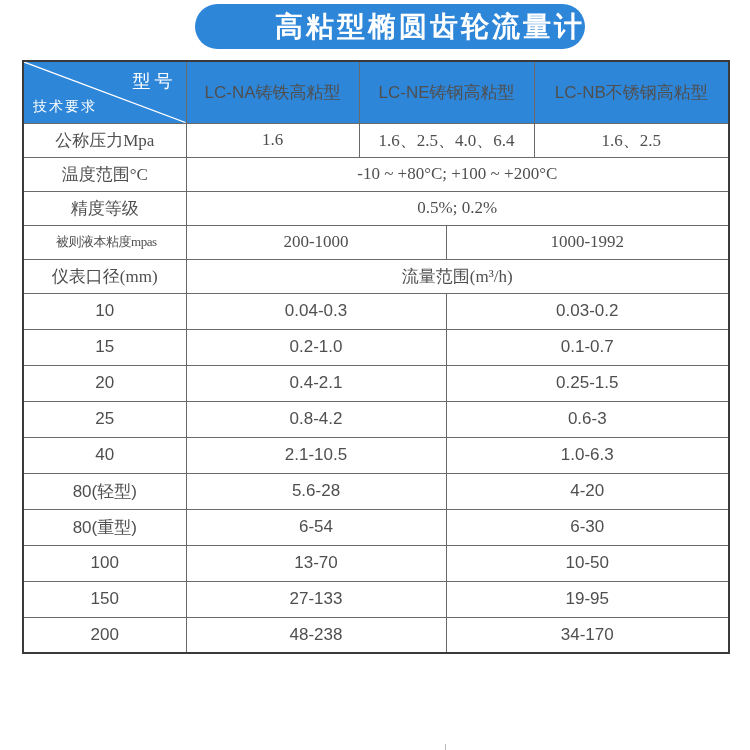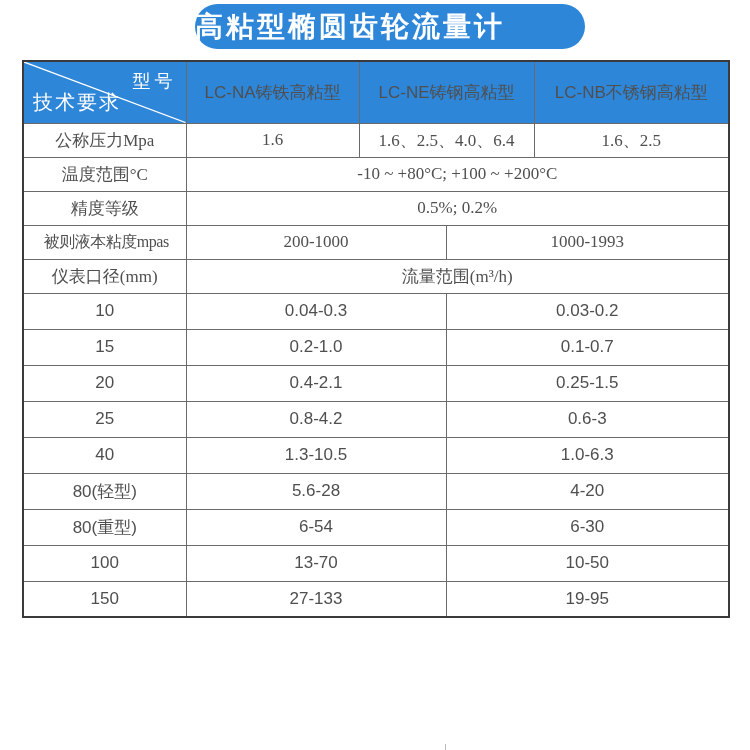--- a/index.html
+++ b/index.html
@@ -2,43 +2,43 @@
 <html><head>
 <meta charset="utf-8">
 <style>
   html,body{margin:0;padding:0;background:#fff;}
   .stage{position:relative;width:750px;height:750px;background:#fff;
          font-family:"Liberation Sans",sans-serif;overflow:hidden;}
 
   
   .banner{position:absolute;left:195px;top:4px;width:390px;height:45px;
           background:#2e86d9;border-radius:26px;display:flex;align-items:center;
-          justify-content:flex-start;}
+          justify-content:flex-end;}
   .banner span{color:#ffffff;font-size:28px;font-weight:bold;letter-spacing:3px;}
 
   
   table.spec{position:absolute;left:22px;top:60px;width:706px;
              border-collapse:collapse;table-layout:fixed;}
   table.spec td, table.spec th{border:1px solid #6a6a6a;color:#4f4f4f;
              font-size:17px;text-align:center;font-weight:normal;
              overflow:hidden;white-space:nowrap;padding:0;}
   table.spec{border:2px solid #3a3a3a;}
 
   thead tr{height:62px;}
   tr.spec-row{height:34px;font-family:Liberation Serif, serif;}
   tr.flow-row{height:36px;margin-top:34px;}
 
   thead th{background:#2e86d9;color:#ffffff;font-size:17px;}
   th.corner{position:relative;padding:0;}
   th.corner svg{position:absolute;left:0;top:0;width:100%;height:100%;display:block;}
   .corner-tr{position:absolute;top:7px;right:9px;color:#fff;font-size:18px;letter-spacing:4px;}
-  .corner-bl{position:absolute;bottom:7px;left:9px;color:#fff;font-size:20px;letter-spacing:2px;}
+  .corner-bl{position:absolute;bottom:7px;left:9px;color:#fff;font-size:14px;letter-spacing:2px;}
 
   td.label{text-align:left;padding-left:8px;font-size:18px;}
-  td.label.tight{padding-left:3px;font-size:16px;letter-spacing:-0.5px;}
+  td.label.tight{padding-left:3px;font-size:13px;letter-spacing:-0.5px;}
   td.size{text-align:center;font-size:17px;}
 
   
   .cutoff{position:absolute;left:445px;top:744px;width:1px;height:6px;background:#b9b9b9;}
 </style>
 </head>
 <body>
 
 <div class="stage">
 
@@ -79,21 +79,21 @@
         <td class="label">温度范围°C</td>
         <td colspan="4">-10 ~ +80°C;  +100 ~ +200°C</td>
       </tr>
       <tr class="spec-row">
         <td class="label">精度等级</td>
         <td colspan="4">0.5%;  0.2%</td>
       </tr>
       <tr class="spec-row">
         <td class="label tight">被则液本粘度mpas</td>
         <td colspan="2">200-1000</td>
-        <td colspan="2">1000-1993</td>
+        <td colspan="2">1000-1992</td>
       </tr>
       <tr class="spec-row">
         <td class="label">仪表口径(mm)</td>
         <td colspan="4">流量范围(m³/h)</td>
       </tr>
 
       <tr class="flow-row">
         <td class="size">10</td>
         <td colspan="2">0.04-0.3</td>
         <td colspan="2">0.03-0.2</td>
@@ -108,21 +108,21 @@
         <td colspan="2">0.4-2.1</td>
         <td colspan="2">0.25-1.5</td>
       </tr>
       <tr class="flow-row">
         <td class="size">25</td>
         <td colspan="2">0.8-4.2</td>
         <td colspan="2">0.6-3</td>
       </tr>
       <tr class="flow-row">
         <td class="size">40</td>
-        <td colspan="2">1.3-10.5</td>
+        <td colspan="2">2.1-10.5</td>
         <td colspan="2">1.0-6.3</td>
       </tr>
       <tr class="flow-row">
         <td class="size">80(轻型)</td>
         <td colspan="2">5.6-28</td>
         <td colspan="2">4-20</td>
       </tr>
       <tr class="flow-row">
         <td class="size">80(重型)</td>
         <td colspan="2">6-54</td>
@@ -131,17 +131,22 @@
       <tr class="flow-row">
         <td class="size">100</td>
         <td colspan="2">13-70</td>
         <td colspan="2">10-50</td>
       </tr>
       <tr class="flow-row">
         <td class="size">150</td>
         <td colspan="2">27-133</td>
         <td colspan="2">19-95</td>
       </tr>
+      <tr class="flow-row">
+        <td class="size">200</td>
+        <td colspan="2">48-238</td>
+        <td colspan="2">34-170</td>
+      </tr>
     </tbody>
   </table>
 
   <div class="cutoff"></div>
 </div>
 
 </body></html>

